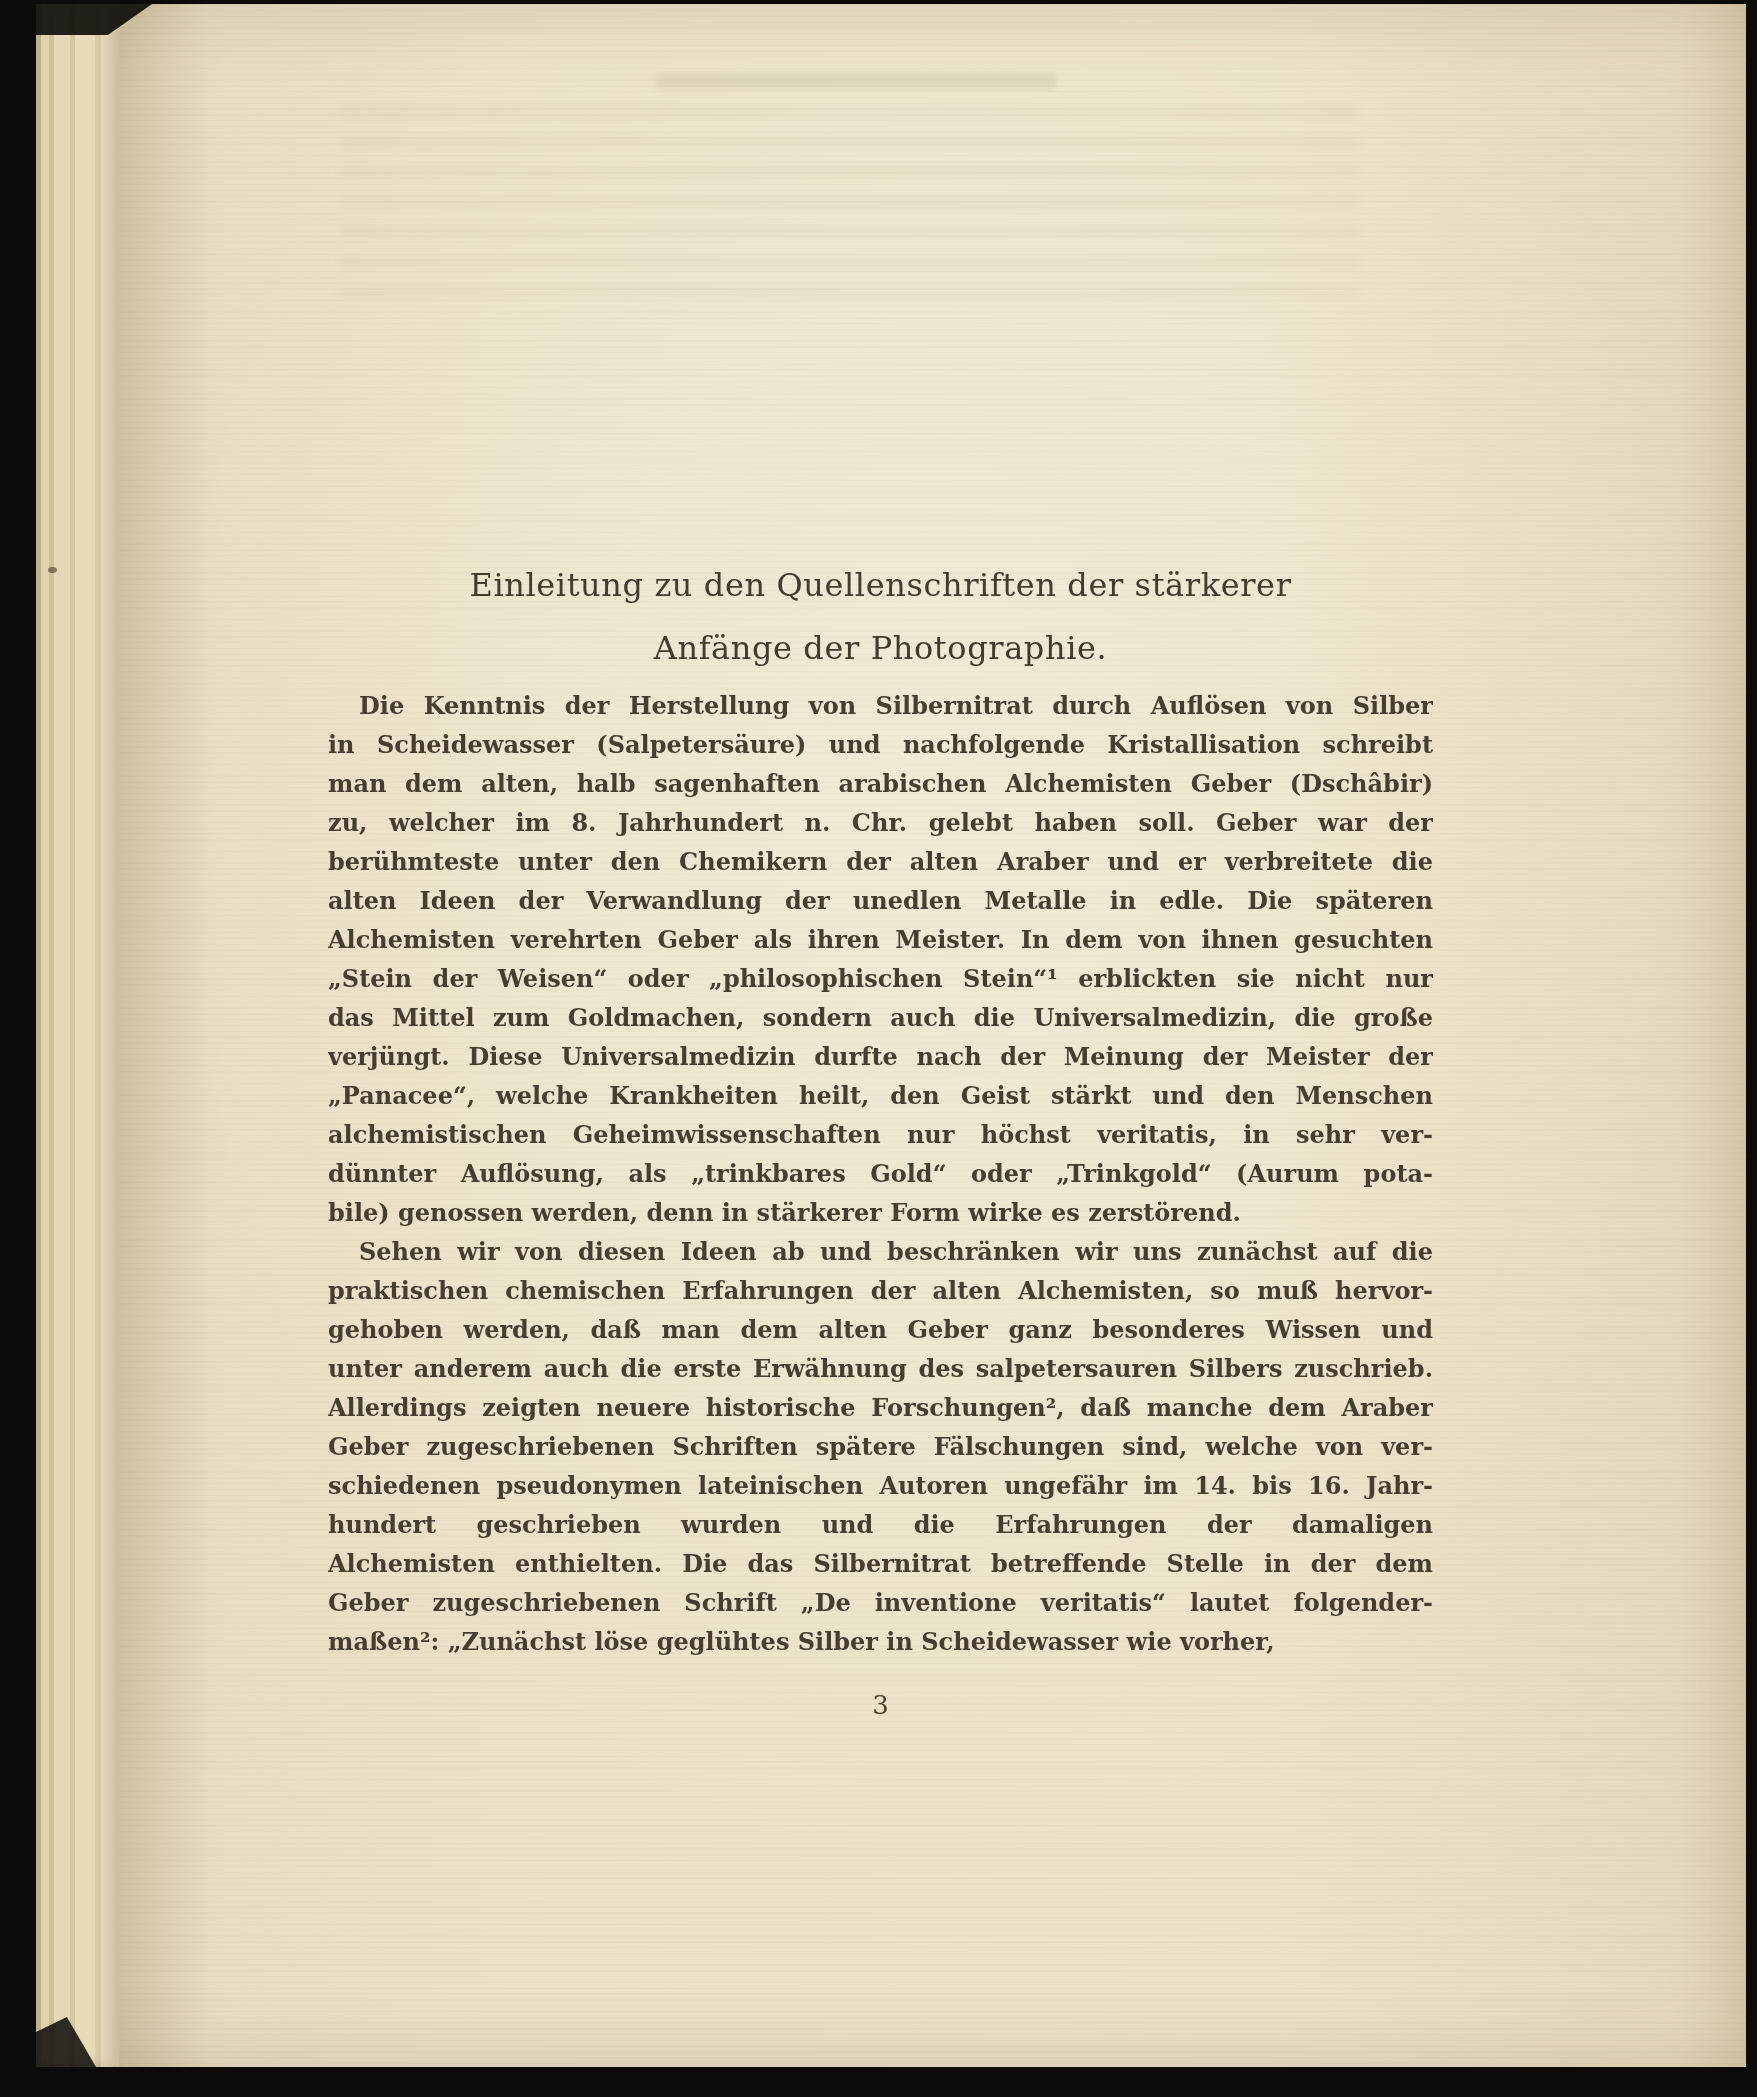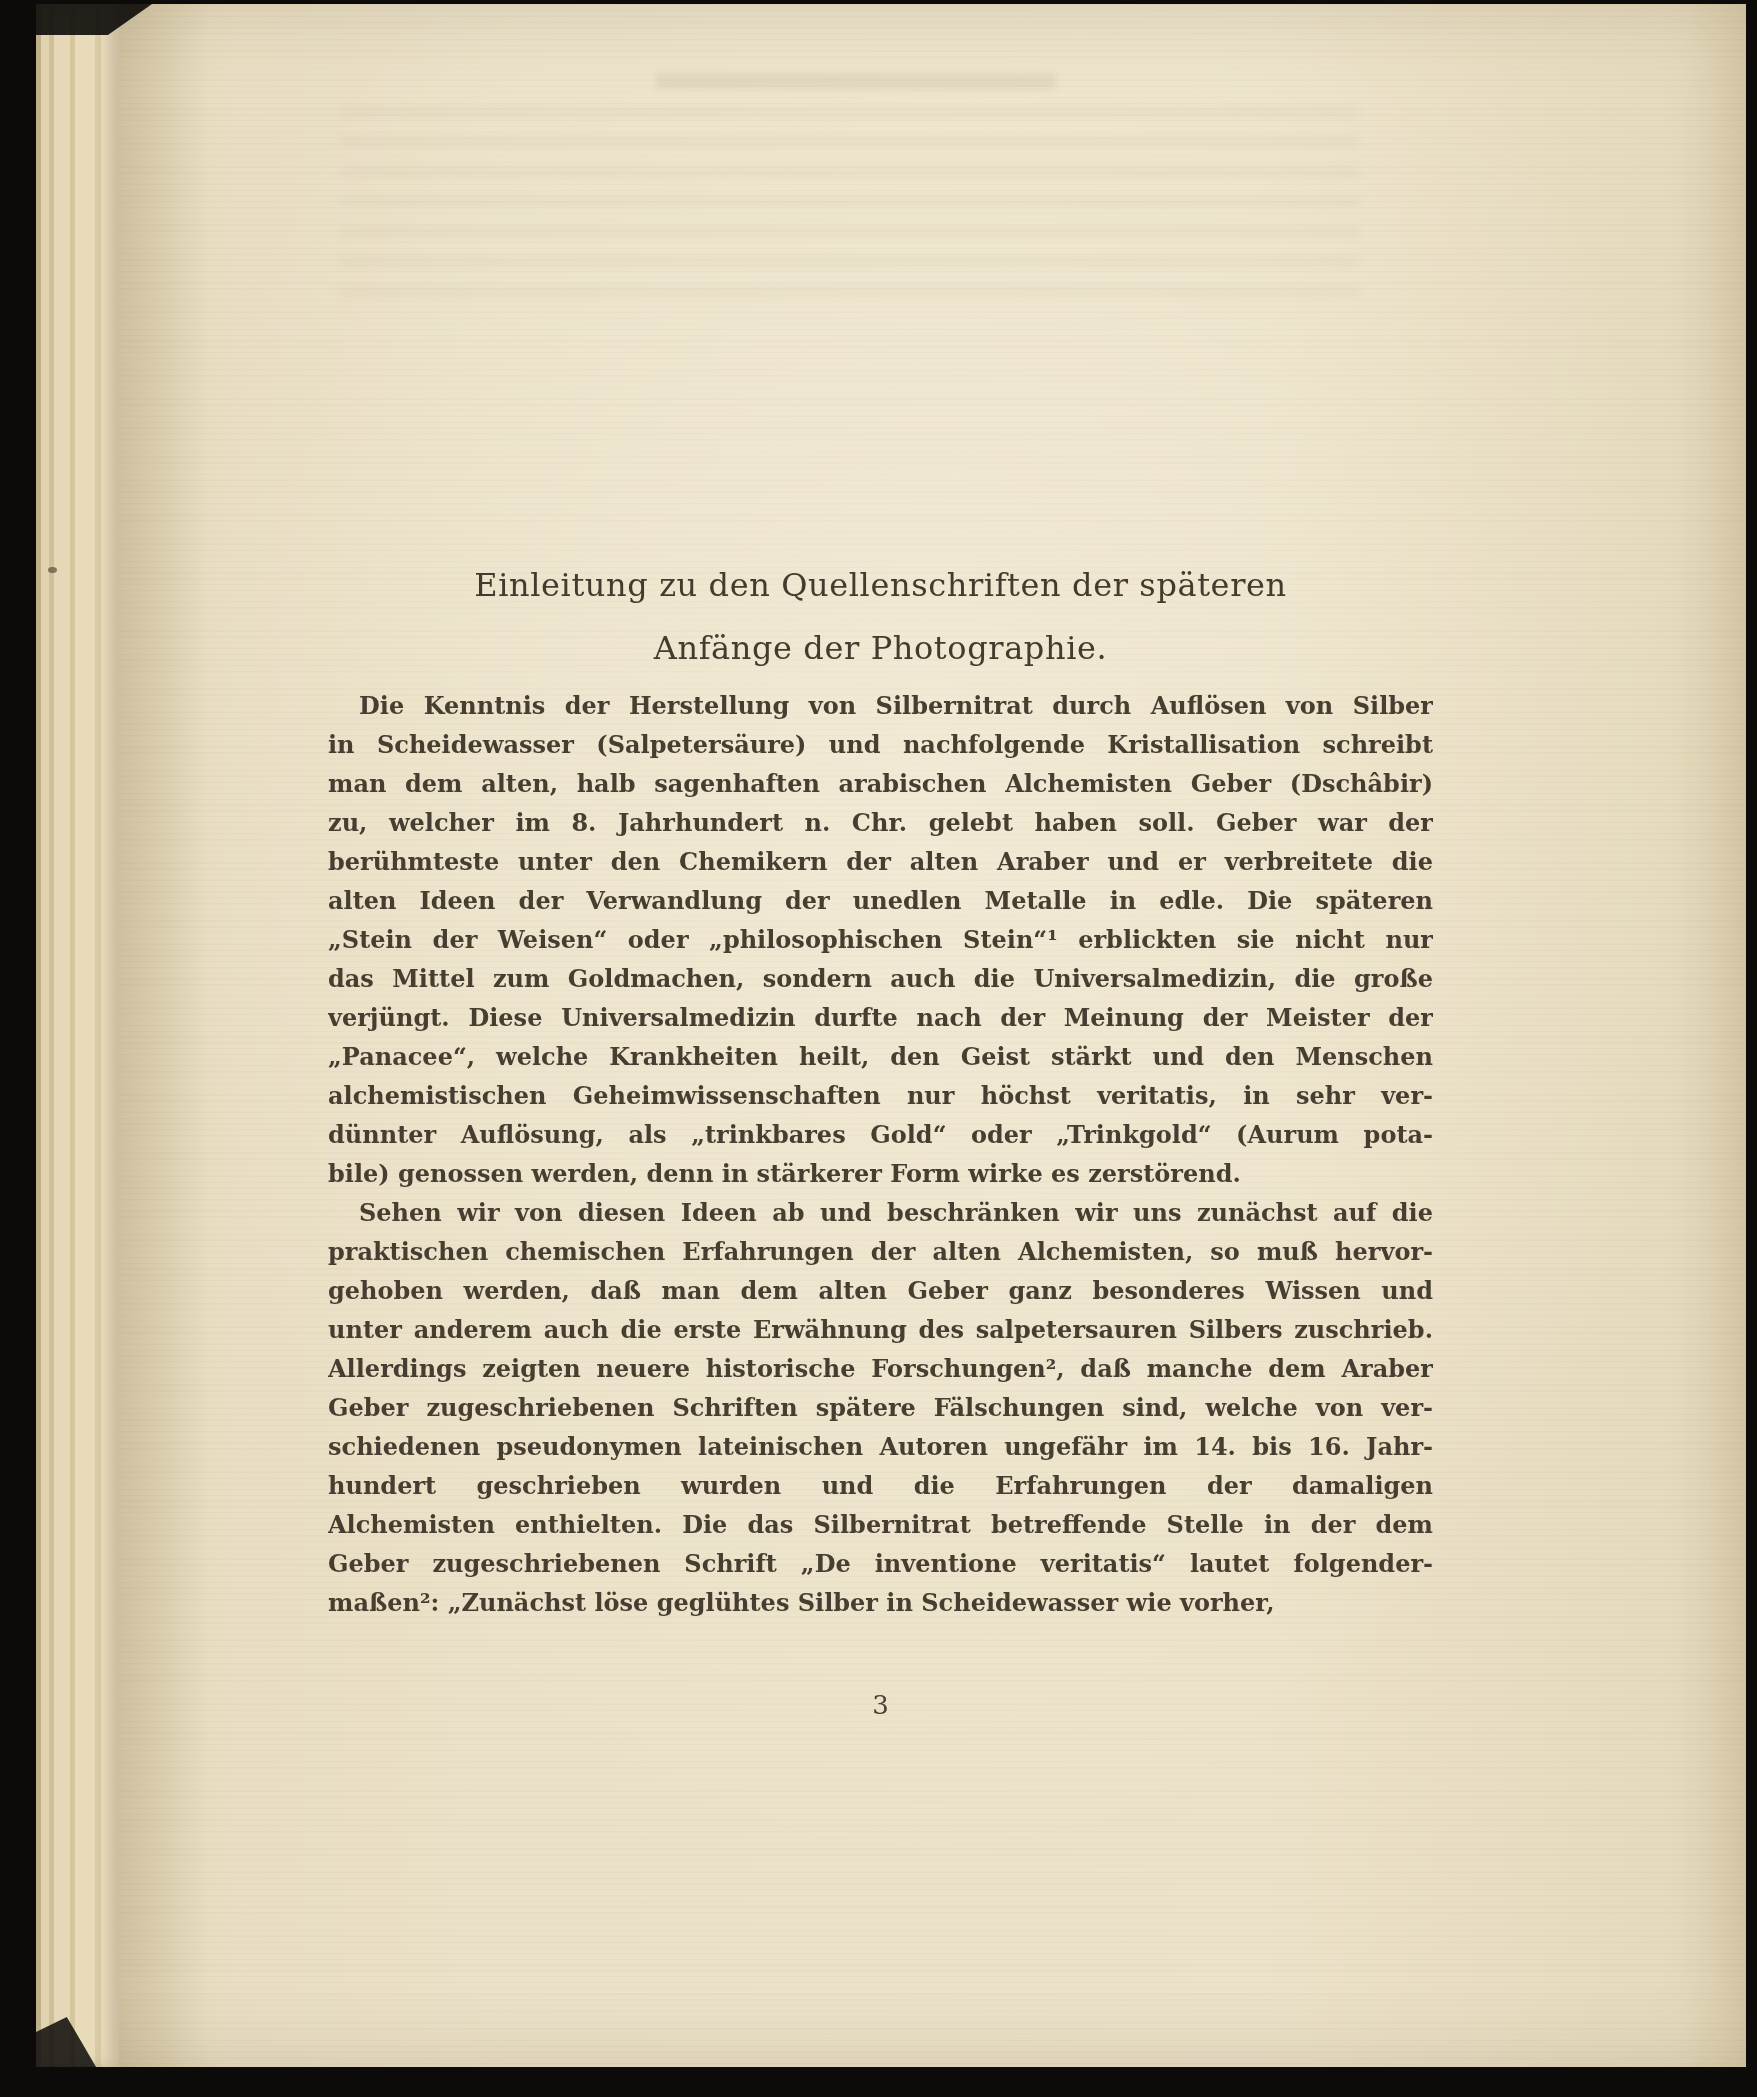--- a/index.html
+++ b/index.html
@@ -155,33 +155,34 @@
   <div class="page-edges"></div>
   <div class="binding-shadow"></div>
   <div class="edge-notch-top"></div>
   <div class="edge-notch-bottom"></div>
   <div class="speck"></div>
 
   <div class="ghost-headline"></div>
   <div class="ghost-smudge"></div>
 
   <h1 class="title">
-    <span class="tline">Einleitung zu den Quellenschriften der späteren</span>
+    <span class="tline">Einleitung zu den Quellenschriften der stärkerer</span>
     <span class="tline">Anfänge der Photographie.</span>
   </h1>
 
   <div class="body-text">
 
     <div class="para">
       <div class="line indent">Die Kenntnis der Herstellung von Silbernitrat durch Auflösen von Silber</div>
       <div class="line">in Scheidewasser (Salpetersäure) und nachfolgende Kristallisation schreibt</div>
       <div class="line">man dem alten, halb sagenhaften arabischen Alchemisten Geber (Dschâbir)</div>
       <div class="line">zu, welcher im 8. Jahrhundert n. Chr. gelebt haben soll.  Geber war der</div>
       <div class="line">berühmteste unter den Chemikern der alten Araber und er verbreitete die</div>
       <div class="line">alten Ideen der Verwandlung der unedlen Metalle in edle.  Die späteren</div>
+      <div class="line">Alchemisten verehrten Geber als ihren Meister.  In dem von ihnen gesuchten</div>
       <div class="line">„Stein der Weisen“ oder „philosophischen Stein“¹ erblickten sie nicht nur</div>
       <div class="line">das Mittel zum Goldmachen, sondern auch die Universalmedizin, die große</div>
       <div class="line">verjüngt.  Diese Universalmedizin durfte nach der Meinung der Meister der</div>
       <div class="line">„Panacee“, welche Krankheiten heilt, den Geist stärkt und den Menschen</div>
       <div class="line">alchemistischen Geheimwissenschaften nur höchst veritatis, in sehr ver-</div>
       <div class="line">dünnter Auflösung, als „trinkbares Gold“ oder „Trinkgold“ (Aurum pota-</div>
       <div class="line last">bile) genossen werden, denn in stärkerer Form wirke es zerstörend.</div>
     </div>
 
     <div class="para">

